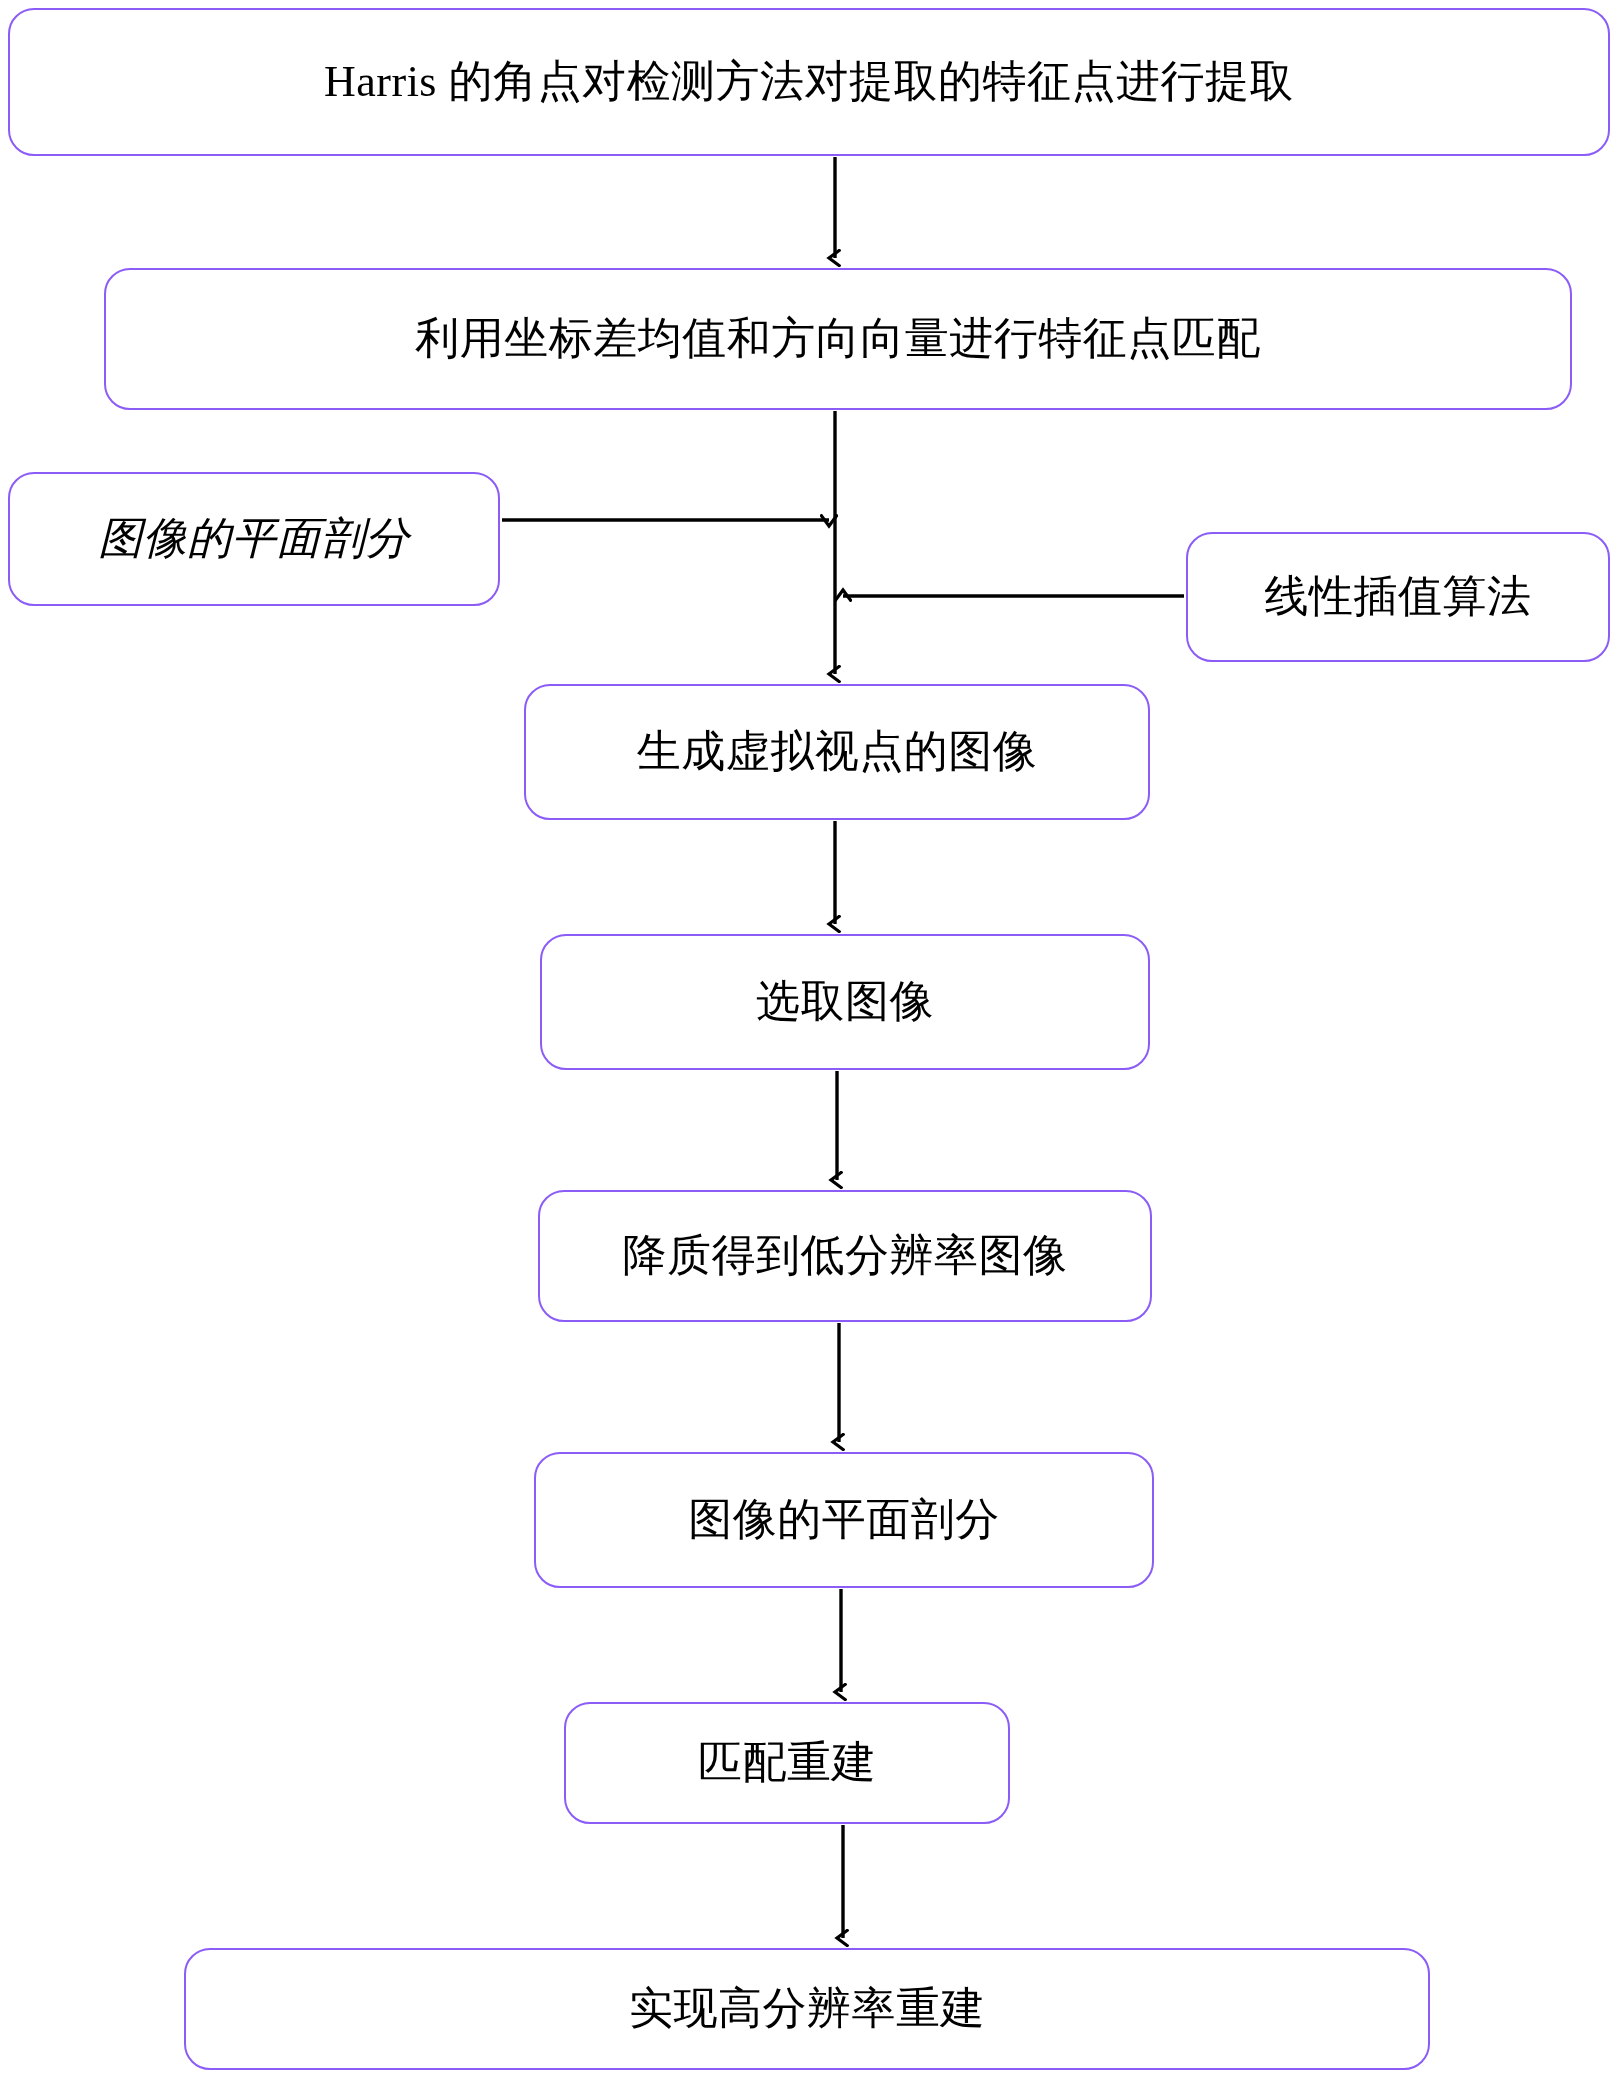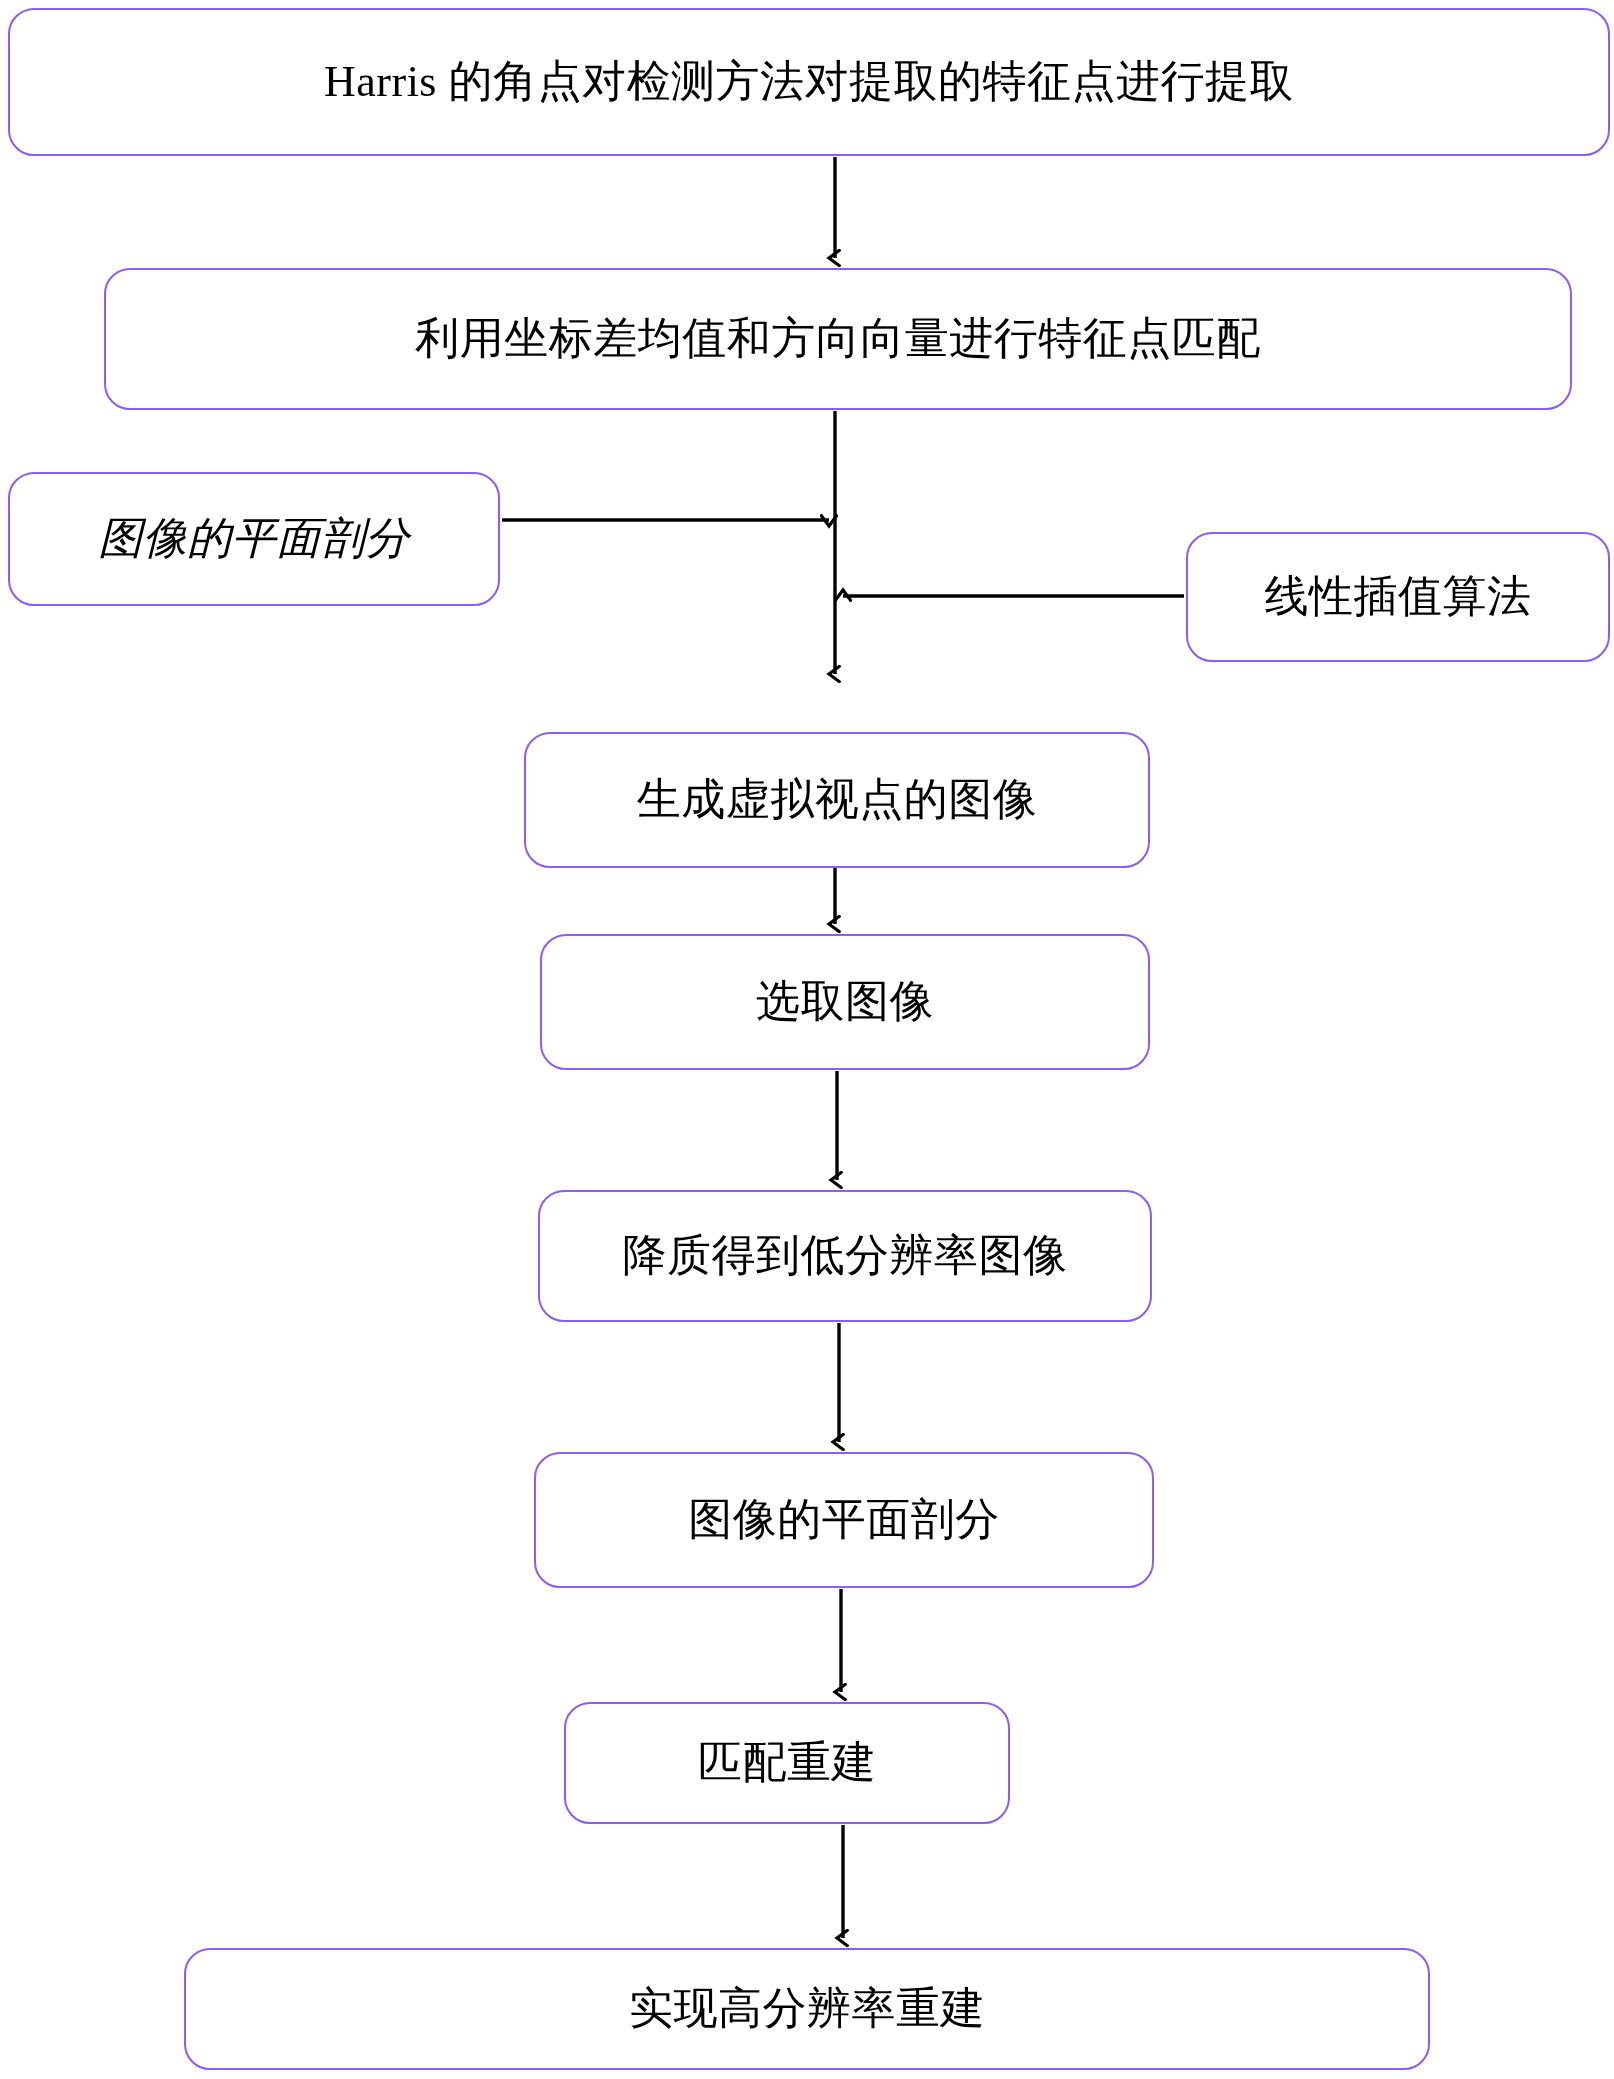--- a/index.html
+++ b/index.html
@@ -35,21 +35,21 @@
   .node .label {
     display: block;
     white-space: nowrap;
     font-size: 44px;
     letter-spacing: 0.5px;
   }
   #n-harris      { left: 8px;    top: 8px;    width: 1602px; height: 148px; }
   #n-match       { left: 104px;  top: 268px;  width: 1468px; height: 142px; text-align: center; }
   #n-plane       { left: 8px;    top: 472px;  width: 492px;  height: 134px; font-style: italic; }
   #n-interp      { left: 1186px; top: 532px;  width: 424px;  height: 130px; align-items: center; }
-  #n-virtual     { left: 524px;  top: 684px;  width: 626px;  height: 136px; margin-top: 48px; }
+  #n-virtual     { left: 524px;  top: 684px;  width: 626px;  height: 136px; }
   #n-select      { left: 540px;  top: 934px;  width: 610px;  height: 136px; }
   #n-degrade     { left: 538px;  top: 1190px; width: 614px;  height: 132px; }
   #n-train       { left: 534px;  top: 1452px; width: 620px;  height: 136px; }
   #n-rebuild     { left: 564px;  top: 1702px; width: 446px;  height: 122px; }
   #n-final       { left: 184px;  top: 1948px; width: 1246px; height: 122px; }
 
   #edges {
     position: absolute;
     left: 0;
     top: 0;

